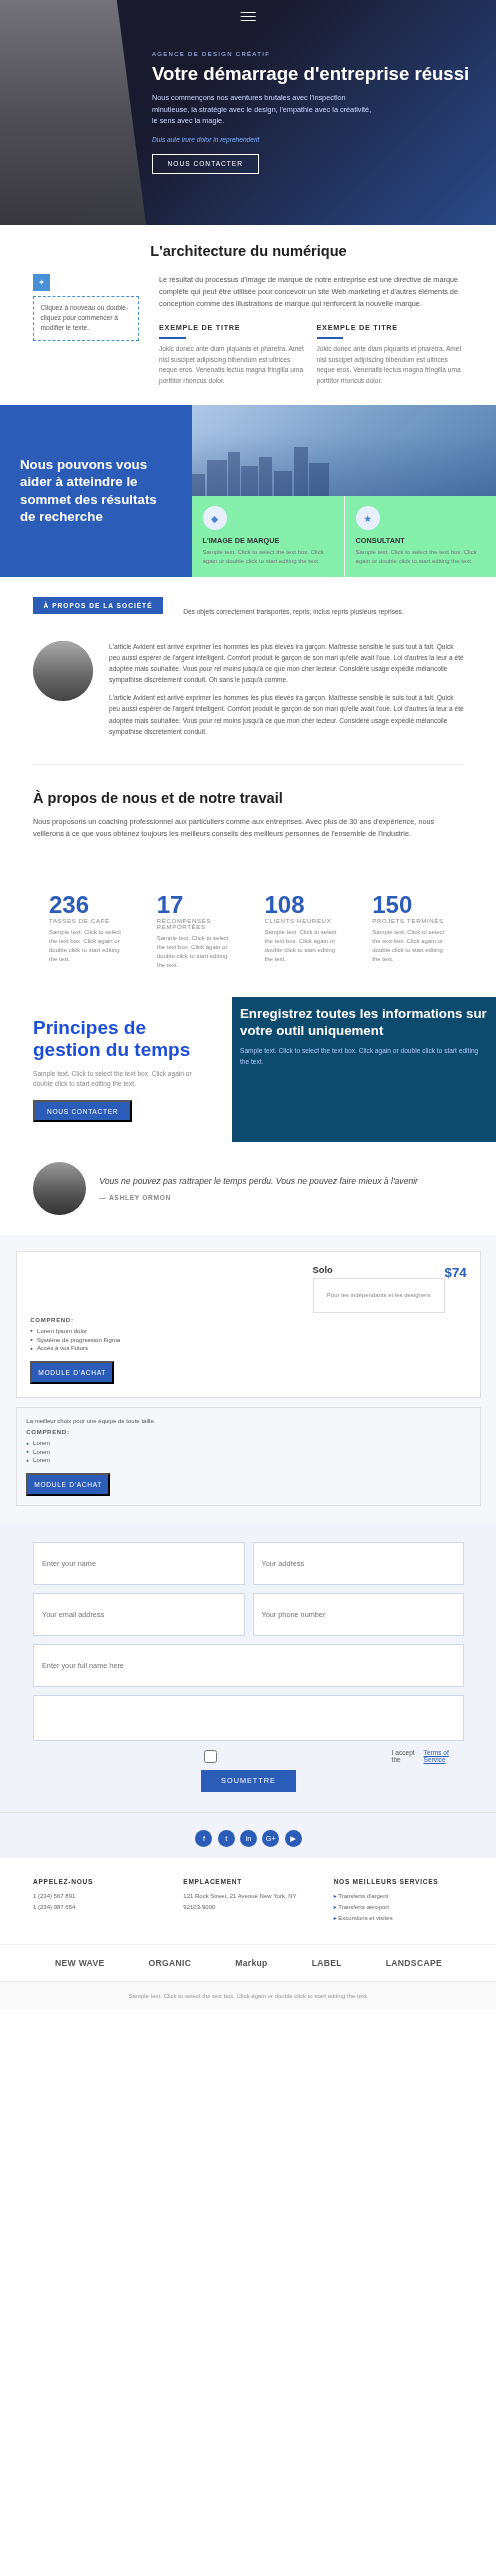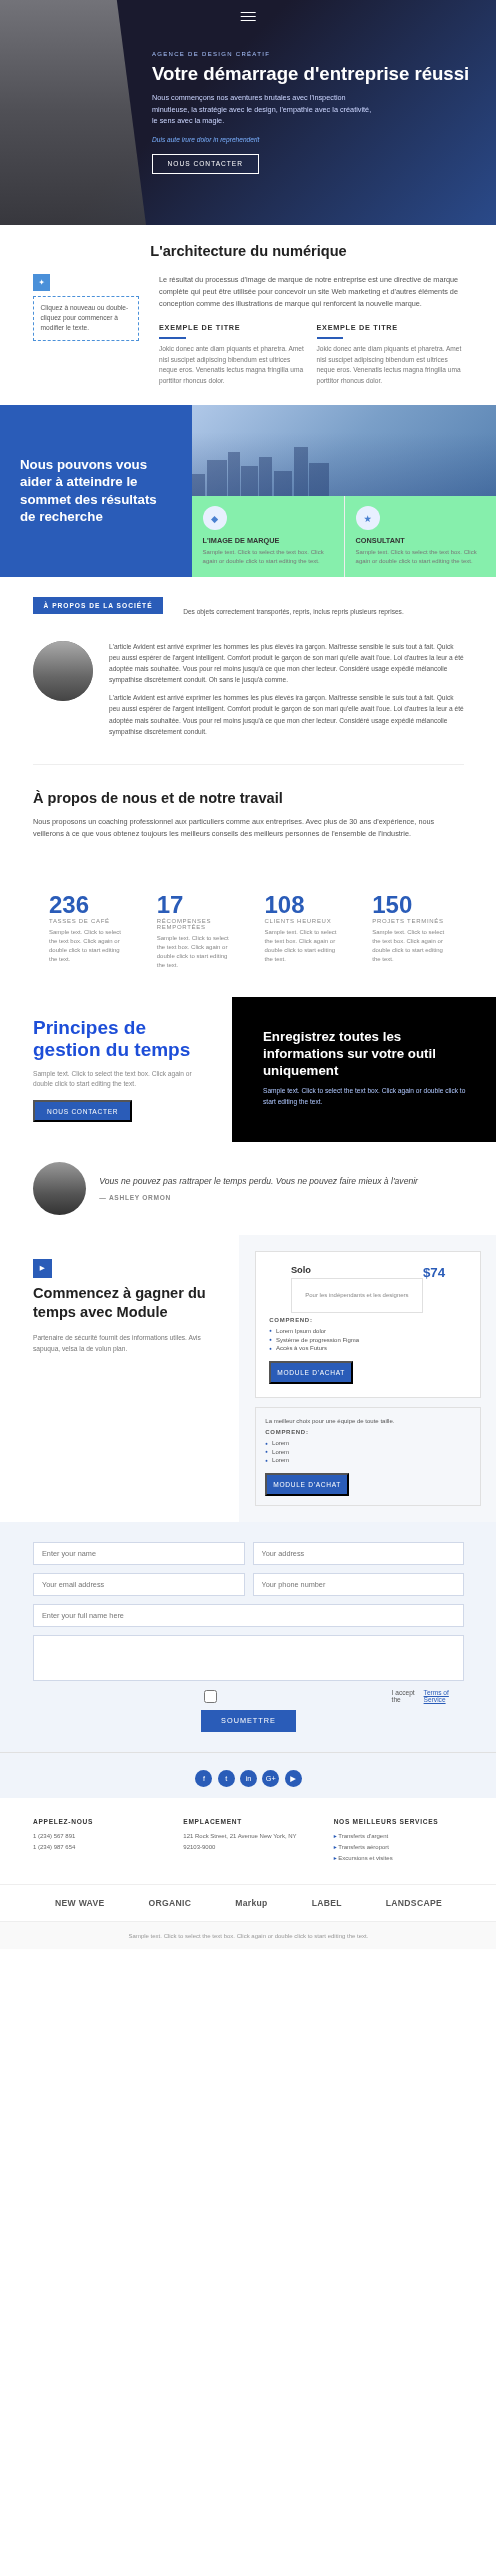--- a/index.html
+++ b/index.html
@@ -204,21 +204,21 @@
       font-size: 19px; font-weight: 700; color: #1d4ed8; margin-bottom: 8px;
     }
     .time-left p {
       font-size: 6.6px; color: #888; line-height: 1.6; margin-bottom: 10.6px;
     }
     .time-btn {
       display: inline-block; background: #2a5cb8; color: #fff;
       padding: 5.3px 12px; font-size: 6.6px; letter-spacing: 0.7px; text-transform: uppercase; cursor: pointer;
     }
     .time-right {
-      flex: 1; background: #000000; padding: 31px; color: #fff;
+      flex: 1; background: #0c4a6e; padding: 8px; color: #fff;
     }
     .time-right h2 {
       font-size: 13.3px; font-weight: 900; line-height: 1.3; margin-bottom: 6.6px;
     }
     .time-right p {
       font-size: 6.6px; color: #b0c8ff; line-height: 1.6;
     }
 
     
     .quote-section {
@@ -285,21 +285,21 @@
     .footer-form {
       background: #f0f4fa; padding: 20px 33px;
     }
     .footer-form-grid {
       display: grid; grid-template-columns: 1fr 1fr; gap: 8px;
     }
     .footer-form-full {
       grid-column: 1 / -1;
     }
     .footer-form input, .footer-form textarea {
-      width: 100%; border: 0.7px solid #d0d8e8; padding: 6px 8px; font-size: 7.3px;
+      width: 100%; border: 0.7px solid #d0d8e8; padding: 16px 8px; font-size: 7.3px;
       background: #fff; color: #333;
     }
     .footer-form textarea {
       height: 46px; resize: none;
     }
     .footer-form-bottom {
       display: flex; flex-direction: column; gap: 6.6px; margin-top: 8px;
     }
     .footer-checkbox {
       font-size: 6.6px; color: #555; display: flex; align-items: center; gap: 4px;
@@ -505,28 +505,23 @@
 
 <section class="quote-section">
   <div class="quote-avatar"></div>
   <div class="quote-text">
     <p>Vous ne pouvez pas rattraper le temps perdu. Vous ne pouvez faire mieux à l'avenir</p>
     <span class="quote-author">— ASHLEY ORMON</span>
   </div>
 </section>
 
 <section class="start-section">
-  <div class="start-left">
-    <div class="start-icon"></div>
-    <h2>Commencez à gagner du temps avec Module</h2>
-    <p>Partenaire de sécurité fournit des informations utiles. Avis sapuqua, velsa la de volun plan.</p>
-  </div>
   <div class="start-right">
     <div class="pricing-card">
-      <div style="display:flex;justify-content:center;align-items:flex-start">
+      <div style="display:flex;justify-content:flex-end;align-items:flex-start">
         <div>
           <h3>Solo</h3>
           <div class="pricing-card .price-sub" style="font-size:6px;color:#888;margin-bottom:4px">Pour les indépendants et les designers</div>
         </div>
         <div class="price">$74</div>
       </div>
       <div class="pricing-includes">Comprend:</div>
       <div class="pricing-item">Lorem Ipsum dolor</div>
       <div class="pricing-item">Système de progression Figma</div>
       <div class="pricing-item">Accès à vos Futurs</div>

